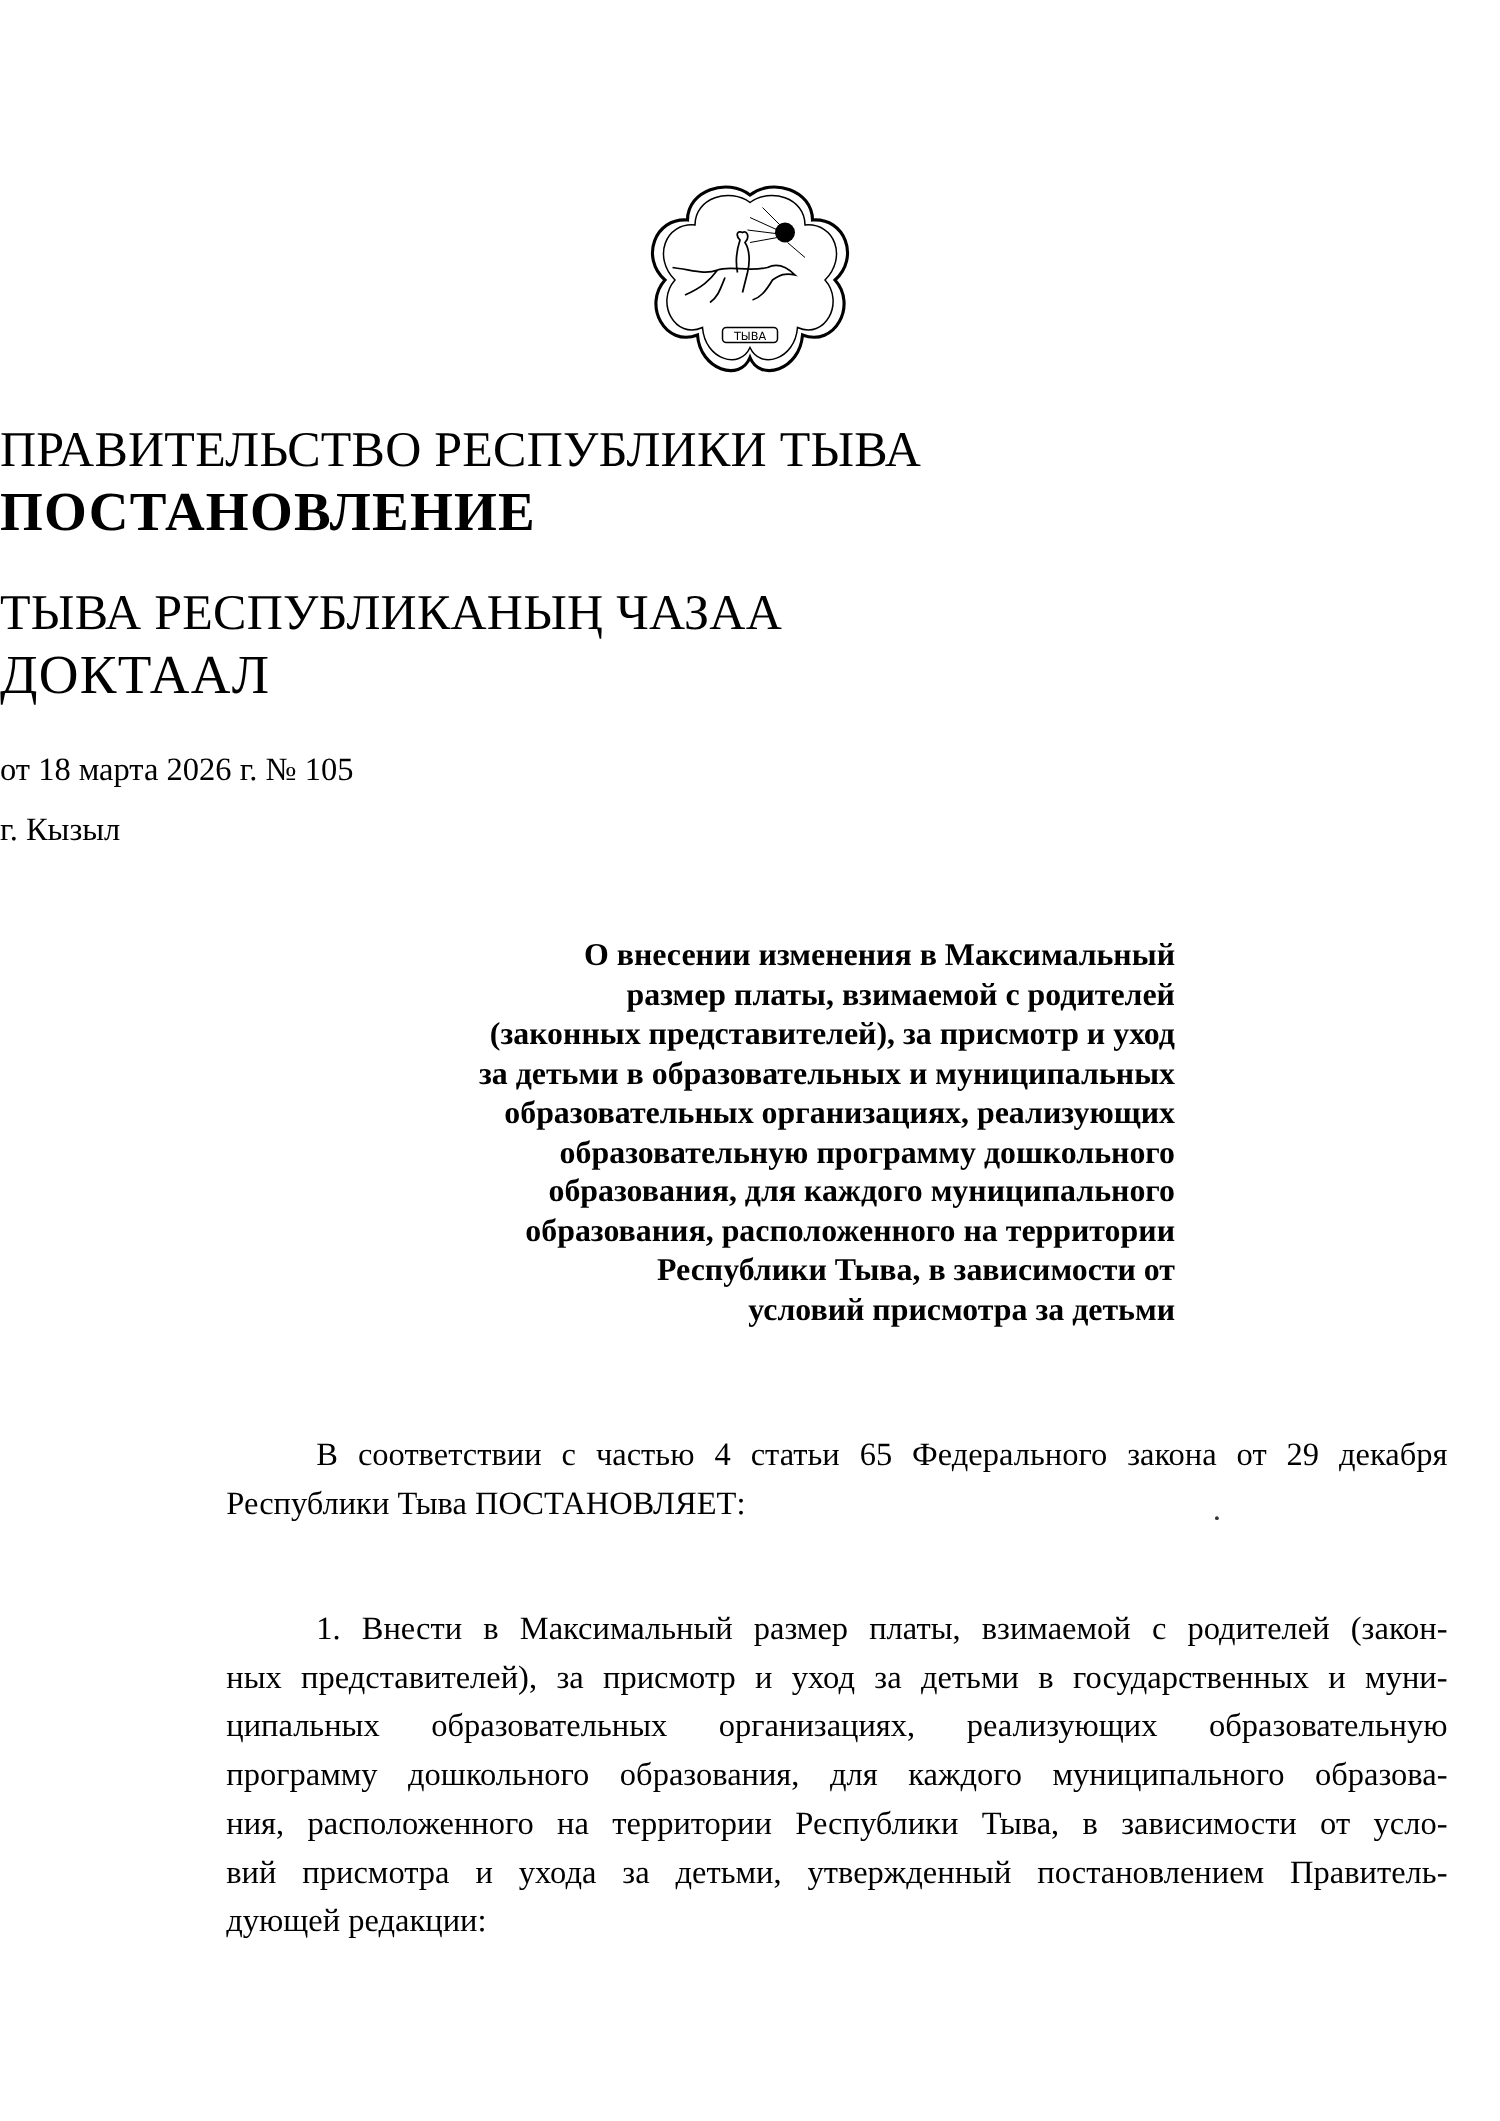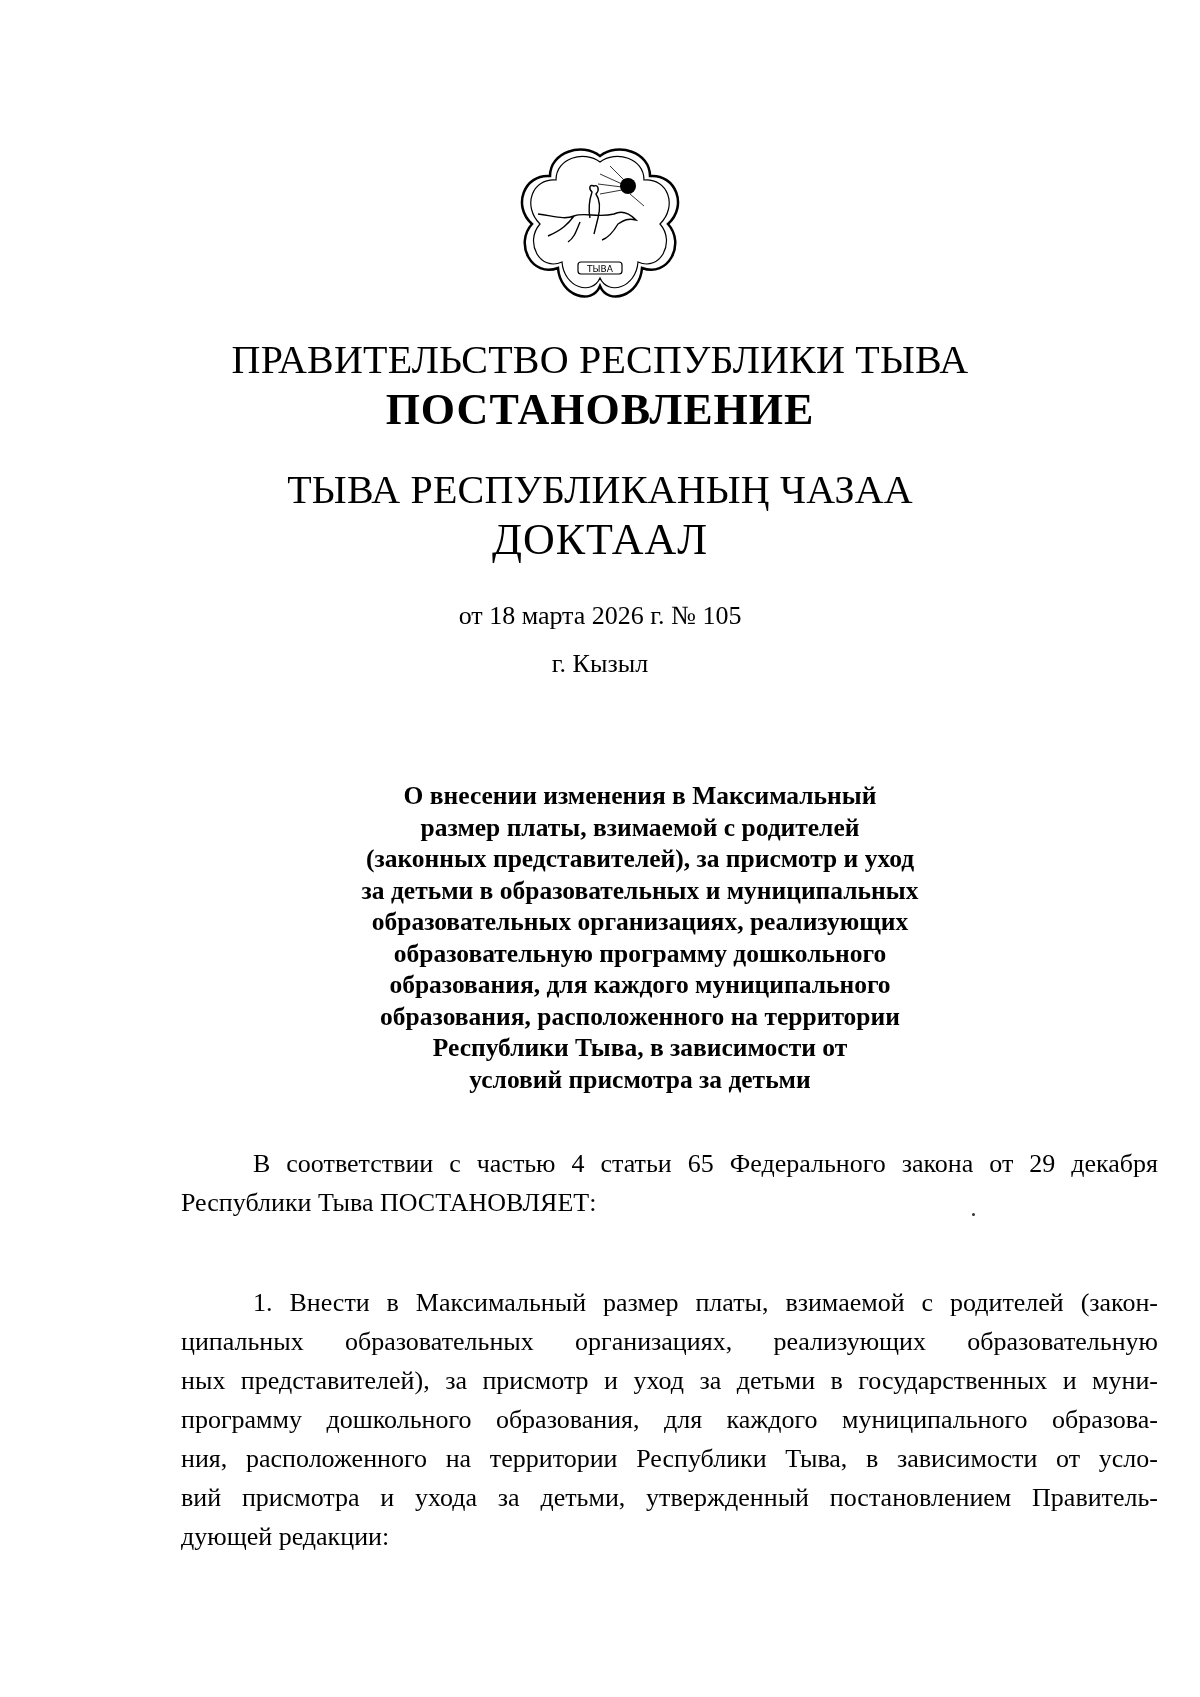--- a/index.html
+++ b/index.html
@@ -2,30 +2,30 @@
 <html><head>
 <meta charset="utf-8">
 <style>
   html, body { margin: 0; padding: 0; background: #ffffff; }
   body { width: 1200px; height: 1697px; position: relative; overflow: hidden;
          font-family: "Liberation Serif", "DejaVu Serif", serif; color: #000; }
   .page { position: absolute; left: 0; top: 16px; width: 1200px; height: 1561px; }
 
   .emblem { position: absolute; left: 518px; top: 128px; width: 164px; height: 160px; }
 
-  .center { position: absolute; left: 0; width: 1200px; text-align: center; white-space: nowrap; }
+  .center { position: absolute; left: 0; width: 1200px; white-space: nowrap; }
   .gov-ru   { top: 320px; font-size: 40px; letter-spacing: 0.2px; }
   .decree-ru{ top: 368px; font-size: 44px; font-weight: bold; letter-spacing: 1px; }
   .gov-tv   { top: 450px; font-size: 40px; letter-spacing: 0.2px; }
   .decree-tv{ top: 498px; font-size: 44px; font-weight: normal; letter-spacing: 1px; }
   .date     { top: 585px; font-size: 26px; }
   .city     { top: 633px; font-size: 26px; }
 
   .title { position: absolute; left: 340px; width: 600px; top: 732px;
-           text-align: center; font-weight: bold; font-size: 25.5px; line-height: 31.5px; margin-top: 32px; }
+           text-align: right; font-weight: bold; font-size: 25.5px; line-height: 31.5px; }
   .title div { white-space: nowrap; }
 
   .body-text { position: absolute; left: 181px; width: 977px; font-size: 26px; line-height: 39px;
                text-align: justify; }
   .p1 { top: 1128px; }
   .p2 { top: 1267px; }
   .line { display: block; text-align: justify; text-align-last: justify; white-space: nowrap; height: 39px; }
   .line.indent { padding-left: 72px; }
   .line.last { text-align-last: left; }
   .dot { position: absolute; left: 972px; top: 1197px; width: 3px; height: 3px; background: #333; border-radius: 50%; }
@@ -79,22 +79,22 @@
   </div>
 
   <div class="body-text p1">
     <span class="line indent">В соответствии с частью 4 статьи 65 Федерального закона от 29 декабря</span>
     <span class="line last">Республики Тыва ПОСТАНОВЛЯЕТ:</span>
   </div>
   <div class="dot"></div>
 
   <div class="body-text p2">
     <span class="line indent">1. Внести в Максимальный размер платы, взимаемой с родителей (закон-</span>
+    <span class="line">ных представителей), за присмотр и уход за детьми в государственных и муни-</span>
     <span class="line">ципальных образовательных организациях, реализующих образовательную</span>
-    <span class="line">ных представителей), за присмотр и уход за детьми в государственных и муни-</span>
     <span class="line">программу дошкольного образования, для каждого муниципального образова-</span>
     <span class="line">ния, расположенного на территории Республики Тыва, в зависимости от усло-</span>
     <span class="line">вий присмотра и ухода за детьми, утвержденный постановлением Правитель-</span>
     <span class="line last">дующей редакции:</span>
   </div>
 
   <div class="speck1"></div>
   <div class="speck2"></div>
 </div>
 

